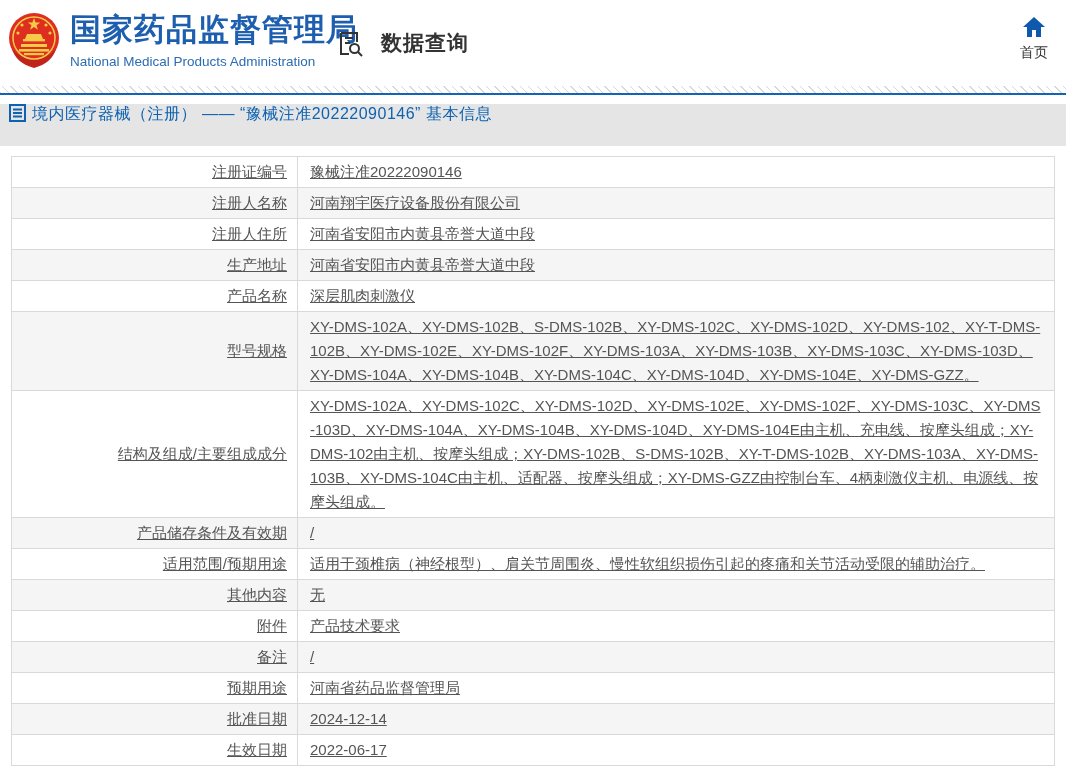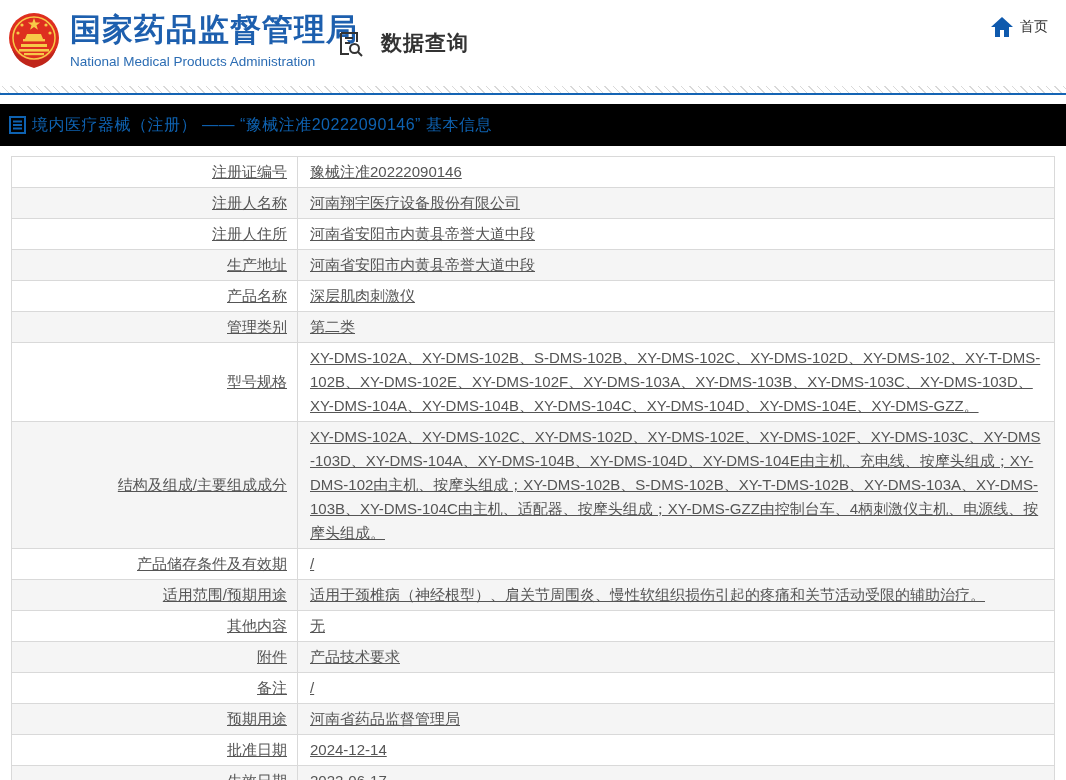--- a/index.html
+++ b/index.html
@@ -10,26 +10,26 @@
   .header { position: relative; height: 95px; background: #fff;
     border-bottom: 2px solid #1464b4; padding-left: 20px; }
   .hatch { position: absolute; left: 0; right: 0; bottom: 0; height: 7px;
     background: repeating-linear-gradient(45deg, #d9d9d9 0, #d9d9d9 1px, transparent 1px, transparent 6px); }
   .brand { position: absolute; left: 8px; top: 11px; display: flex; align-items: center; gap: 10px; cursor: pointer; }
   .brand-title { font-size: 31px; font-weight: bold; color: #1d5fae; letter-spacing: 1px; line-height: 36px; }
   .brand-sub { font-size: 13.5px; color: #2b6cb3; margin-top: 6px; }
   .data-query { position: absolute; left: 337px; top: 29px; display: flex; align-items: center; gap: 17px; cursor: pointer; }
   .data-query-label { font-size: 21px; color: #333; font-weight: 600; letter-spacing: 1px; }
   .header-nav { position: absolute; top: 17px; right: 18px; display: flex; gap: 44px; }
-  .nav-item { display: flex; flex-direction: row; align-items: center; gap: 7px; cursor: pointer; }
+  .nav-item { display: flex; flex-direction: column; align-items: center; gap: 7px; cursor: pointer; }
   .nav-item span.lbl { font-size: 14px; color: #333; white-space: nowrap; }
 
   
-  .breadcrumb { margin-top: 9px; height: 42px; background: #000000;
-    display: flex; align-items: center; gap: 6px; padding: 0 9px; }
+  .breadcrumb { margin-top: 9px; height: 42px; background: #e5e5e5;
+    display: flex; gap: 6px; padding: 0 9px; }
   .breadcrumb-text { font-size: 16px; color: #0e62b1; letter-spacing: 0.5px; }
 
   
   .table-wrap { margin: 10px 11px 0 11px; }
   table { width: 100%; border-collapse: collapse; table-layout: fixed; }
   td { border: 1px solid #d9d9d9; font-size: 15px; color: #555; line-height: 24px;
     vertical-align: middle; text-decoration: underline; }
   tr:nth-child(even) { background: #f5f5f5; }
   .label-cell { width: 286px; text-align: right; padding: 3px 10px; }
   .value-cell { padding: 3px 12px; text-align: left; word-break: break-all; }
@@ -121,24 +121,20 @@
         </tr>
         <tr>
           <td class="label-cell">生产地址</td>
           <td class="value-cell">河南省安阳市内黄县帝誉大道中段</td>
         </tr>
         <tr>
           <td class="label-cell">产品名称</td>
           <td class="value-cell">深层肌肉刺激仪</td>
         </tr>
         <tr>
-          <td class="label-cell">管理类别</td>
-          <td class="value-cell">第二类</td>
-        </tr>
-        <tr>
           <td class="label-cell">型号规格</td>
           <td class="value-cell">XY-DMS-102A、XY-DMS-102B、S-DMS-102B、XY-DMS-102C、XY-DMS-102D、XY-DMS-102、XY-T-DMS-102B、XY-DMS-102E、XY-DMS-102F、XY-DMS-103A、XY-DMS-103B、XY-DMS-103C、XY-DMS-103D、XY-DMS-104A、XY-DMS-104B、XY-DMS-104C、XY-DMS-104D、XY-DMS-104E、XY-DMS-GZZ。</td>
         </tr>
         <tr>
           <td class="label-cell">结构及组成/主要组成成分</td>
           <td class="value-cell">XY-DMS-102A、XY-DMS-102C、XY-DMS-102D、XY-DMS-102E、XY-DMS-102F、XY-DMS-103C、XY-DMS-103D、XY-DMS-104A、XY-DMS-104B、XY-DMS-104D、XY-DMS-104E由主机、充电线、按摩头组成；XY-DMS-102由主机、按摩头组成；XY-DMS-102B、S-DMS-102B、XY-T-DMS-102B、XY-DMS-103A、XY-DMS-103B、XY-DMS-104C由主机、适配器、按摩头组成；XY-DMS-GZZ由控制台车、4柄刺激仪主机、电源线、按摩头组成。</td>
         </tr>
         <tr>
           <td class="label-cell">产品储存条件及有效期</td>
           <td class="value-cell">/</td>

